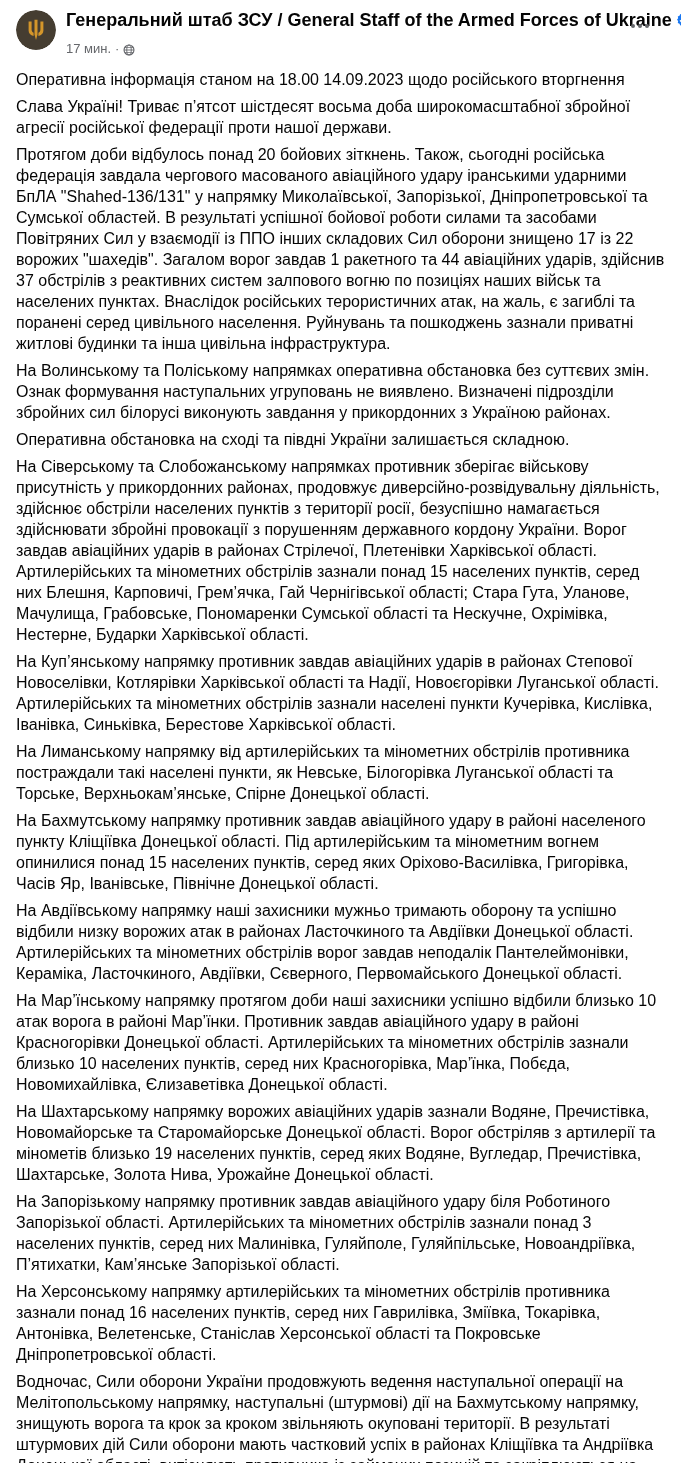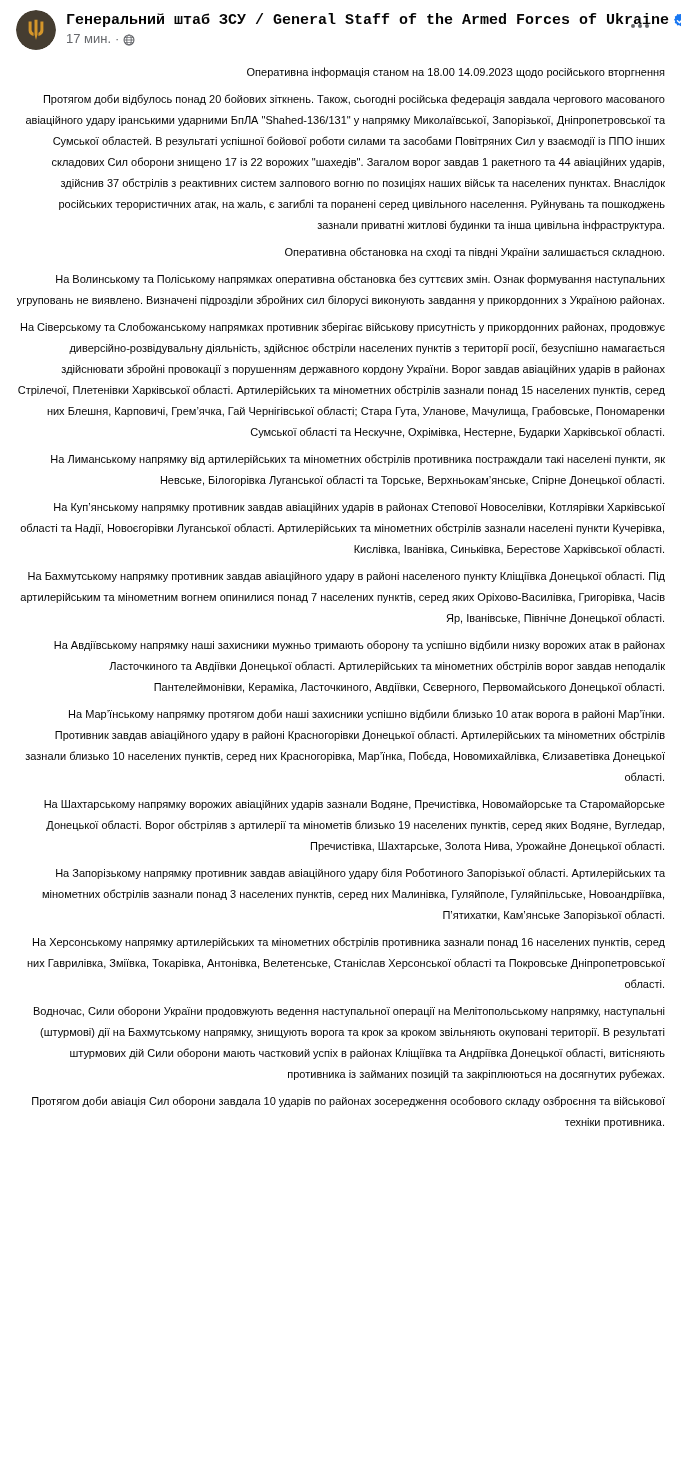--- a/index.html
+++ b/index.html
@@ -31,35 +31,34 @@
     cursor: pointer;
   }
   .avatar-wrap svg { display: block; }
   .header-text { flex: 1 1 auto; min-width: 0; padding-top: 1px; }
   .name-row {
     display: flex;
     align-items: center;
     gap: 5px;
   }
   .page-name {
-    font-size: 15px;
+    font-size: 18px;
     font-weight: 700;
     color: #050505;
     line-height: 19px;
     text-decoration: none;
     cursor: pointer;
     white-space: nowrap;
-    font-family: Liberation Mono, monospace;
   }
   .verified-badge { display: inline-flex; flex: 0 0 auto; }
   .meta-row {
     display: flex;
     align-items: center;
     gap: 4px;
-    margin-top: 1px;
+    margin-top: 11px;
     font-size: 13px;
     color: #65676B;
     line-height: 16px;
   }
   .meta-row .timestamp { cursor: pointer; }
   .meta-row .dot-sep { color: #65676B; }
   .globe-icon { display: inline-flex; margin-top: 1px; }
   .more-button {
     position: absolute;
     top: 18px;
@@ -76,25 +75,24 @@
     width: 4px;
     height: 4px;
     border-radius: 50%;
     background: #65676B;
     display: block;
   }
   
   .post-body { margin-top: 2px; }
   .post-body p {
     margin: 0 0 6px 0;
-    font-size: 11px;
+    font-size: 16px;
     line-height: 21px;
     color: #050505;
     word-wrap: break-word;
-    text-align: right;
   }
   .post-body p:last-child { margin-bottom: 0; }
 </style>
 </head>
 <body>
 
 <div class="post-card">
 
   <div class="post-header">
 
@@ -142,27 +140,28 @@
           <i></i>
           <i></i>
       </span>
     </button>
 
   </div>
 
   <div class="post-body">
 
   <p>Оперативна інформація станом на 18.00 14.09.2023 щодо російського вторгнення</p>
+      <p>Слава Україні! Триває п’ятсот шістдесят восьма доба широкомасштабної збройної агресії російської федерації проти нашої держави.</p>
       <p>Протягом доби відбулось понад 20 бойових зіткнень. Також, сьогодні російська федерація завдала чергового масованого авіаційного удару іранськими ударними БпЛА "Shahed-136/131" у напрямку Миколаївської, Запорізької, Дніпропетровської та Сумської областей. В результаті успішної бойової роботи силами та засобами Повітряних Сил у взаємодії із ППО інших складових Сил оборони знищено 17 із 22 ворожих "шахедів". Загалом ворог завдав 1 ракетного та 44 авіаційних ударів, здійснив 37 обстрілів з реактивних систем залпового вогню по позиціях наших військ та населених пунктах. Внаслідок російських терористичних атак, на жаль, є загиблі та поранені серед цивільного населення. Руйнувань та пошкоджень зазнали приватні житлові будинки та інша цивільна інфраструктура.</p>
+      <p>На Волинському та Поліському напрямках оперативна обстановка без суттєвих змін. Ознак формування наступальних угруповань не виявлено. Визначені підрозділи збройних сил білорусі виконують завдання у прикордонних з Україною районах.</p>
       <p>Оперативна обстановка на сході та півдні України залишається складною.</p>
-      <p>На Волинському та Поліському напрямках оперативна обстановка без суттєвих змін. Ознак формування наступальних угруповань не виявлено. Визначені підрозділи збройних сил білорусі виконують завдання у прикордонних з Україною районах.</p>
       <p>На Сіверському та Слобожанському напрямках противник зберігає військову присутність у прикордонних районах, продовжує диверсійно-розвідувальну діяльність, здійснює обстріли населених пунктів з території росії, безуспішно намагається здійснювати збройні провокації з порушенням державного кордону України. Ворог завдав авіаційних ударів в районах Стрілечої, Плетенівки Харківської області. Артилерійських та мінометних обстрілів зазнали понад 15 населених пунктів, серед них Блешня, Карповичі, Грем’ячка, Гай Чернігівської області; Стара Гута, Уланове, Мачулища, Грабовське, Пономаренки Сумської області та Нескучне, Охрімівка, Нестерне, Бударки Харківської області.</p>
+      <p>На Куп’янському напрямку противник завдав авіаційних ударів в районах Степової Новоселівки, Котлярівки Харківської області та Надії, Новоєгорівки Луганської області. Артилерійських та мінометних обстрілів зазнали  населені пункти Кучерівка, Кислівка, Іванівка, Синьківка, Берестове Харківської області.</p>
       <p>На Лиманському напрямку від артилерійських та мінометних обстрілів противника постраждали такі населені пункти, як Невське, Білогорівка Луганської області та Торське, Верхньокам’янське, Спірне Донецької області.</p>
-      <p>На Куп’янському напрямку противник завдав авіаційних ударів в районах Степової Новоселівки, Котлярівки Харківської області та Надії, Новоєгорівки Луганської області. Артилерійських та мінометних обстрілів зазнали  населені пункти Кучерівка, Кислівка, Іванівка, Синьківка, Берестове Харківської області.</p>
-      <p>На Бахмутському напрямку противник завдав авіаційного удару в районі населеного пункту Кліщіївка Донецької області. Під артилерійським та мінометним вогнем опинилися понад 7 населених пунктів, серед яких Оріхово-Василівка, Григорівка, Часів Яр, Іванівське, Північне Донецької області.</p>
+      <p>На Бахмутському напрямку противник завдав авіаційного удару в районі населеного пункту Кліщіївка Донецької області. Під артилерійським та мінометним вогнем опинилися понад 15 населених пунктів, серед яких Оріхово-Василівка, Григорівка, Часів Яр, Іванівське, Північне Донецької області.</p>
       <p>На Авдіївському напрямку наші захисники мужньо тримають оборону та успішно відбили низку ворожих атак в районах Ласточкиного та Авдіївки Донецької області. Артилерійських та мінометних обстрілів ворог завдав неподалік Пантелеймонівки, Кераміка, Ласточкиного, Авдіївки, Сєверного, Первомайського Донецької області.</p>
       <p>На Мар’їнському напрямку протягом доби наші захисники успішно відбили близько 10 атак ворога в районі Мар’їнки. Противник завдав авіаційного удару в районі Красногорівки Донецької області. Артилерійських та мінометних обстрілів зазнали близько 10 населених пунктів, серед них Красногорівка, Мар’їнка, Побєда, Новомихайлівка, Єлизаветівка Донецької області.</p>
       <p>На Шахтарському напрямку ворожих авіаційних ударів зазнали Водяне, Пречистівка, Новомайорське та Старомайорське Донецької області. Ворог обстріляв з артилерії та мінометів близько 19 населених пунктів, серед яких Водяне, Вугледар, Пречистівка, Шахтарське, Золота Нива, Урожайне Донецької області.</p>
       <p>На Запорізькому напрямку противник завдав авіаційного удару біля Роботиного Запорізької області. Артилерійських та мінометних обстрілів зазнали понад 3 населених пунктів, серед них Малинівка, Гуляйполе, Гуляйпільське, Новоандріївка, П’ятихатки, Кам’янське Запорізької області.</p>
       <p>На Херсонському напрямку артилерійських та мінометних обстрілів противника зазнали понад 16 населених пунктів, серед них Гаврилівка, Зміївка, Токарівка, Антонівка, Велетенське, Станіслав Херсонської області та Покровське Дніпропетровської області.</p>
       <p>Водночас, Сили оборони України продовжують ведення наступальної операції на Мелітопольському напрямку, наступальні (штурмові) дії на Бахмутському напрямку, знищують ворога та крок за кроком звільняють окуповані території. В результаті штурмових дій Сили оборони мають частковий успіх в районах Кліщіївка та Андріївка Донецької області, витісняють противника із займаних позицій та закріплюються на досягнутих рубежах.</p>
       <p>Протягом доби авіація Сил оборони завдала 10 ударів по районах зосередження особового складу озброєння та військової техніки противника.</p>
     </div>
 
 </div>

